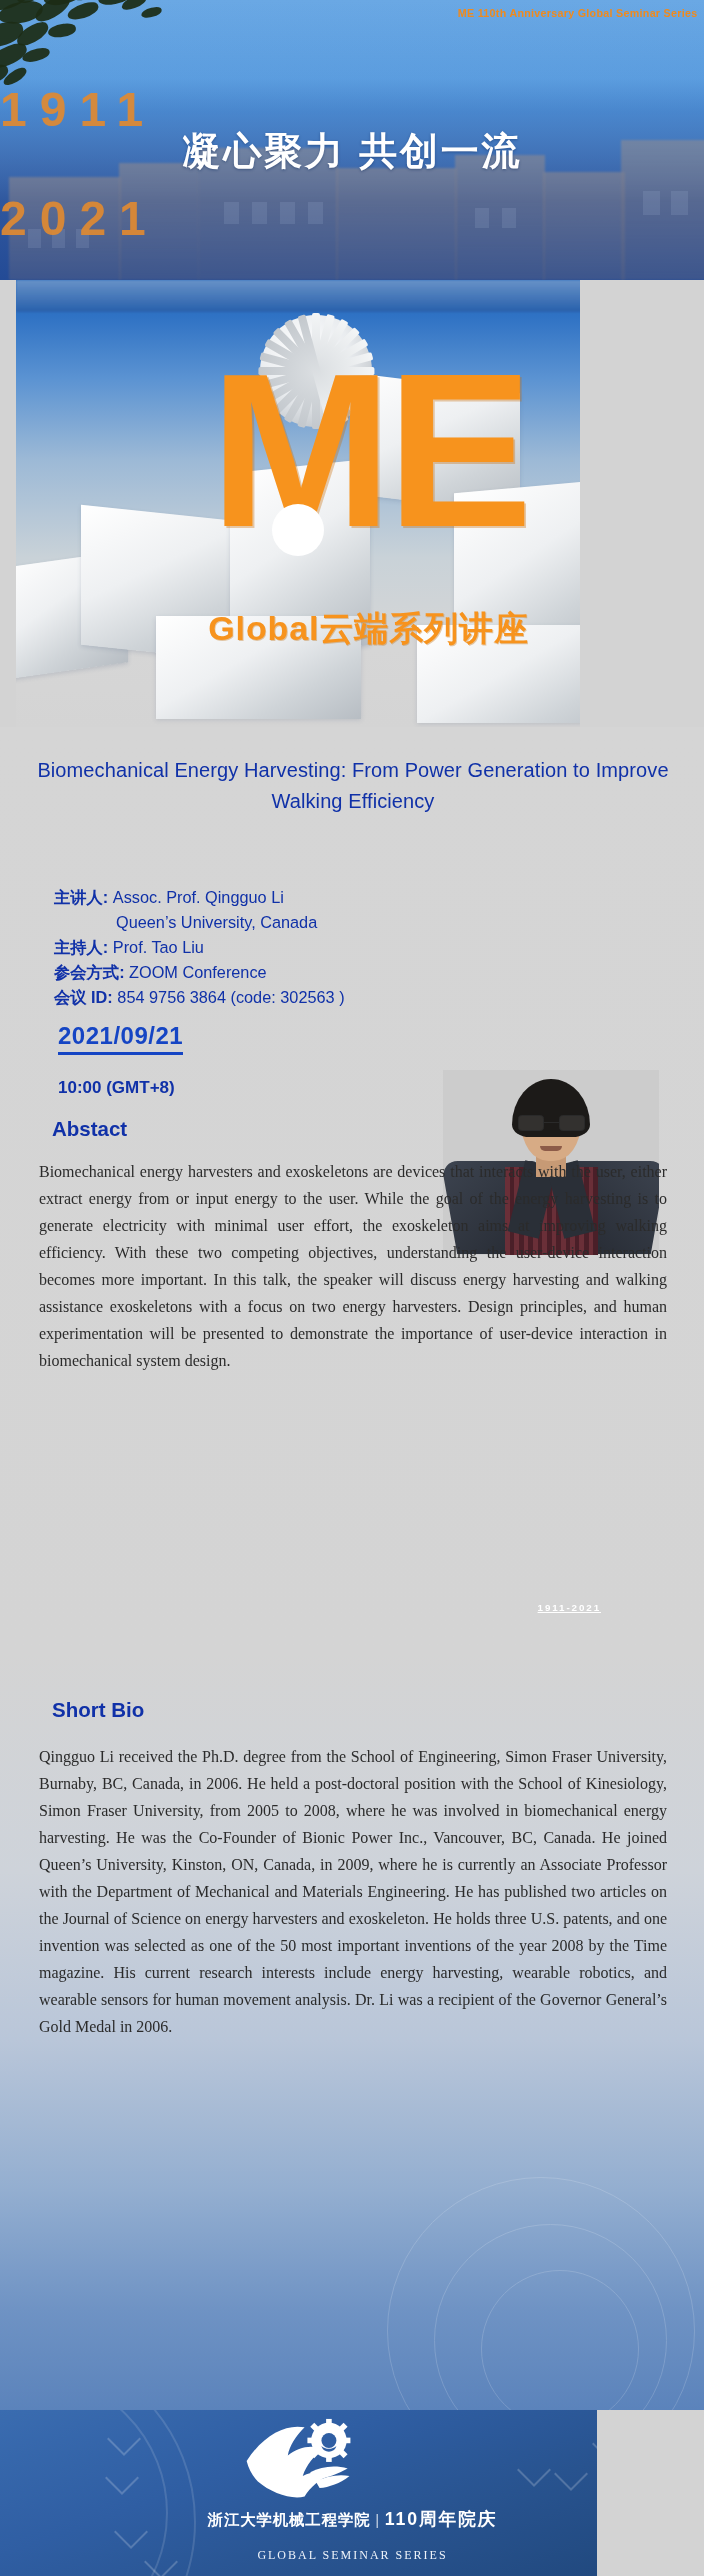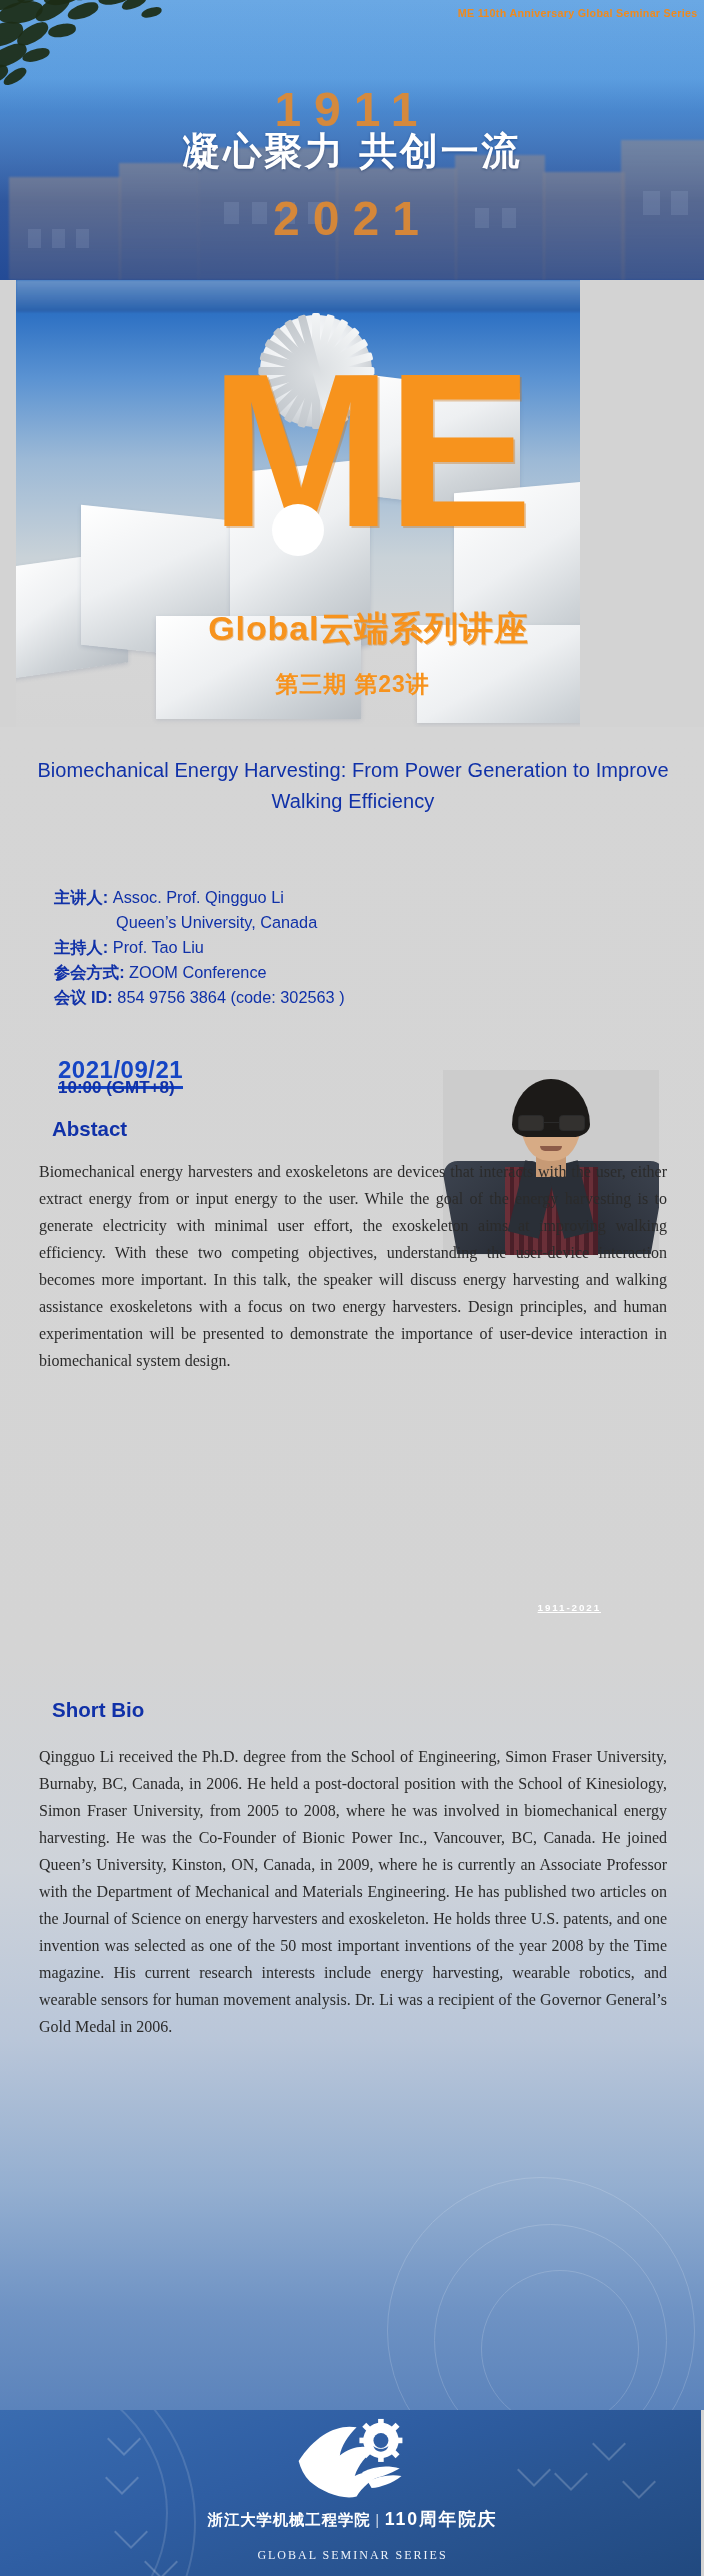--- a/index.html
+++ b/index.html
@@ -63,21 +63,20 @@
     font-size: 10.7px;
     font-weight: bold;
     letter-spacing: 0.3px;
     color: #f08a1c;
     font-family: "Liberation Sans", sans-serif;
     z-index: 6;
   }
   .year-top, .year-bot {
     position: absolute;
     width: 705px;
-    text-align: center;
     font-family: "Liberation Sans", sans-serif;
     font-weight: bold;
     font-size: 48px;
     letter-spacing: 13px;
     color: #e08a32;
     opacity: .92;
     z-index: 4;
   }
   .year-top { top: 82px; }
   .year-bot { top: 191px; }
@@ -229,21 +228,20 @@
 
   .date-line {
     position:absolute; left: 58px; top: 295px;
     font-family:"Liberation Sans", sans-serif;
     font-weight:bold;
     font-size: 24px;
     color:#1545c4;
     border-bottom: 3.7px solid #1545c4;
     padding-bottom: 1.9px;
     letter-spacing: 0.5px;
-    margin-top: 34px;
   }
   .time-line {
     position:absolute; left: 58px; top: 351px;
     font-family:"Liberation Sans", sans-serif;
     font-weight:bold;
     font-size: 17px;
     color:#1031a8;
   }
   .sec-head {
     position:absolute; left: 52px;
@@ -351,21 +349,21 @@
     font-size: 9.8px;
     letter-spacing: 1.9px;
     color:#ffffff;
     z-index: 12;
     text-decoration: underline;
   }
 
   
   .footer {
     position:absolute;
-    left:0; top: 2410px; width:701px; height: 166px;
+    left:0; top: 2410px; width:597px; height: 166px;
     background: linear-gradient(160deg, #3a6cb0 0%, #2f5ea3 38%, #28538f 70%, #21497f 100%);
     overflow:hidden;
   }
   .chev {
     position:absolute;
     width: 24px; height: 24px;
     border-left: 2.8px solid rgba(255,255,255,.20);
     border-bottom: 2.8px solid rgba(255,255,255,.20);
     transform: rotate(-45deg);
   }
@@ -488,21 +486,20 @@
     </div>
 
     <div class="me-wrap">
       <span class="me-text">ME</span>
     </div>
     <span class="me-dot"></span>
 
     <div class="me-sub">Global云端系列讲座</div>
   </div>
 
-  <div class="episode">第三期  第23讲</div>
 
   <div class="body-area">
 
     <div class="body-deco">
       <span class="ring" style="left:37px;  top:28px;  width:308px; height:308px;"></span>
       <span class="ring" style="left:84px;  top:75px;  width:233px; height:233px;"></span>
       <span class="ring" style="left:131px; top:121px; width:158px; height:158px;"></span>
     </div>
 
     <div class="seminar-title">Biomechanical Energy Harvesting: From Power Generation to Improve Walking Efficiency</div>

